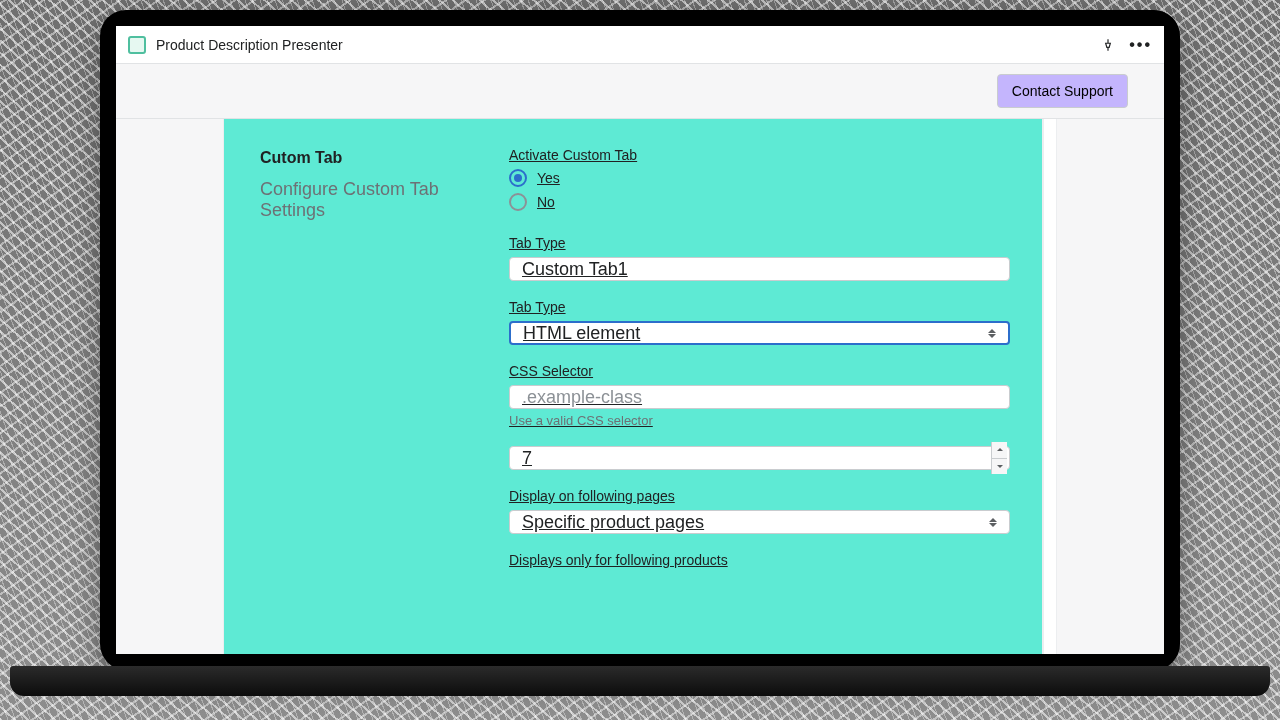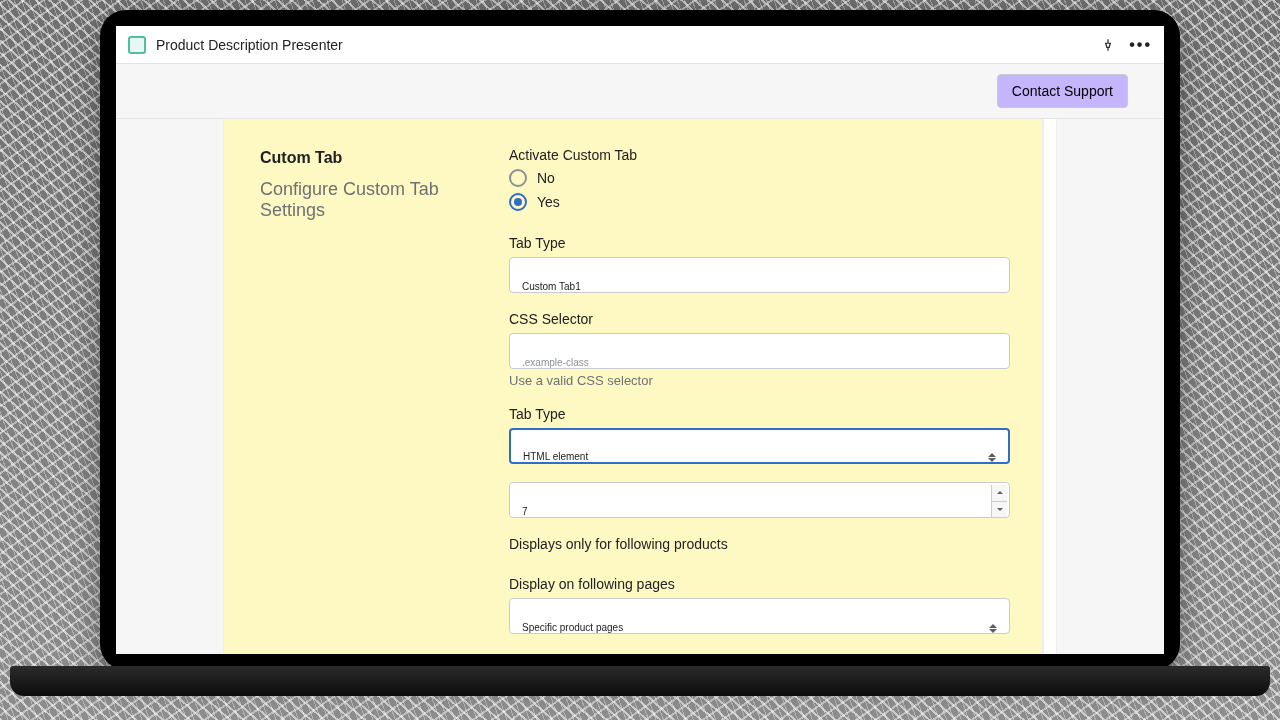--- a/index.html
+++ b/index.html
@@ -81,58 +81,58 @@
 .workspace {
   flex: 1;
   background: #f6f6f7;
   overflow: hidden;
   display: flex;
   justify-content: center;
 }
 .card {
   margin-top: 0;
   width: 820px;
-  background: #fef9c3;
+  background: #5eead4;
   display: flex;
   border-left: 1px solid #eceef0;
   border-right: 1px solid #eceef0;
   height: 100%;
 }
 .left-col {
   width: 265px;
   padding: 30px 20px 20px 36px;
 }
 .left-col h3 { font-size: 16px; font-weight: 600; margin-bottom: 12px; }
 .left-col p { font-size: 18px; color: #6d7175; }
 .right-col {
   flex: 1;
   padding: 28px 32px 20px 20px;
-  display: flex; flex-direction: column; gap: 4px;
+  display: flex; flex-direction: column; gap: 4px; text-decoration: underline;
 }
 .field { margin-bottom: 14px; }
 .field-label { font-size: 14px; color: #202223; margin-bottom: 6px; display: block; }
 .radio-row { display: flex; align-items: center; gap: 10px; margin-bottom: 6px; font-size: 14px; }
 .radio {
   width: 18px; height: 18px; border-radius: 50%;
   border: 2px solid #8c9196;
   display: flex; align-items: center; justify-content: center;
 }
 .radio.checked { border-color: #2c6ecb; }
 .radio.checked::after {
   content: ""; width: 8px; height: 8px; background: #2c6ecb; border-radius: 50%;
 }
 .input, .select, .number {
   width: 100%;
-  height: 36px;
+  height: 24px;
   border: 1px solid #c9cccf;
   border-radius: 4px;
   padding: 0 12px;
-  font-size: 10px;
+  font-size: 18px;
   background: #fff;
-  display: flex; align-items: flex-end;
+  display: flex; align-items: center;
   position: relative;
 }
 .input.placeholder { color: #8c9196; }
 .select { justify-content: space-between; }
 .select.focused { border: 2px solid #2c6ecb; }
 .select-caret {
   display: flex; flex-direction: column; gap: 1px;
 }
 .select-caret span {
   width: 0; height: 0; border-left: 4px solid transparent; border-right: 4px solid transparent;
@@ -191,85 +191,85 @@
           <div class="left-col">
             <h3>Cutom Tab</h3>
             <p>Configure Custom Tab Settings</p>
           </div>
 
           <div class="right-col">
 
             <div class="field">
               <span class="field-label">Activate Custom Tab</span>
               <div class="radio-row">
+                <span class="radio checked"></span>
+                <span>Yes</span>
+              </div>
+              <div class="radio-row">
                 <span class="radio"></span>
                 <span>No</span>
-              </div>
-              <div class="radio-row">
-                <span class="radio checked"></span>
-                <span>Yes</span>
               </div>
             </div>
 
             <div class="field">
               <span class="field-label">Tab Type</span>
               <div class="input">
                 <span>Custom Tab1</span>
               </div>
-            </div>
-
-            <div class="field">
-              <span class="field-label">CSS Selector</span>
-              <div class="input placeholder">
-                <span>.example-class</span>
-              </div>
-              <div class="help-text">Use a valid CSS selector</div>
             </div>
 
             <div class="field">
               <span class="field-label">Tab Type</span>
               <div class="select focused">
                 <span>HTML element</span>
                 <span class="select-caret">
                     <span class="up"></span>
                     <span class="down"></span>
                   </span>
               </div>
+            </div>
+
+            <div class="field">
+              <span class="field-label">CSS Selector</span>
+              <div class="input placeholder">
+                <span>.example-class</span>
+              </div>
+              <div class="help-text">Use a valid CSS selector</div>
             </div>
 
             <div class="field">
               <div class="number">
                 <span>7</span>
                 <div class="spinner">
                   <div class="u">
                       <span></span>
                     </div>
                   <div class="d">
                       <span></span>
                     </div>
                 </div>
               </div>
             </div>
 
             <div class="field">
-              <span class="field-label">Displays only for following products</span>
-
-            </div>
-
-            <div class="field">
               <span class="field-label">Display on following pages</span>
               <div class="select">
                 <span>Specific product pages</span>
                 <span class="select-caret">
                     <span class="up"></span>
                     <span class="down"></span>
                   </span>
               </div>
             </div>
 
+            <div class="field">
+              <span class="field-label">Displays only for following products</span>
+
+            </div>
+
           </div>
         </div>
 
         <div class="sidestrip"></div>
         <div class="outer-strip"></div>
       </div>
 
     </div>
   </div>
 </div>

